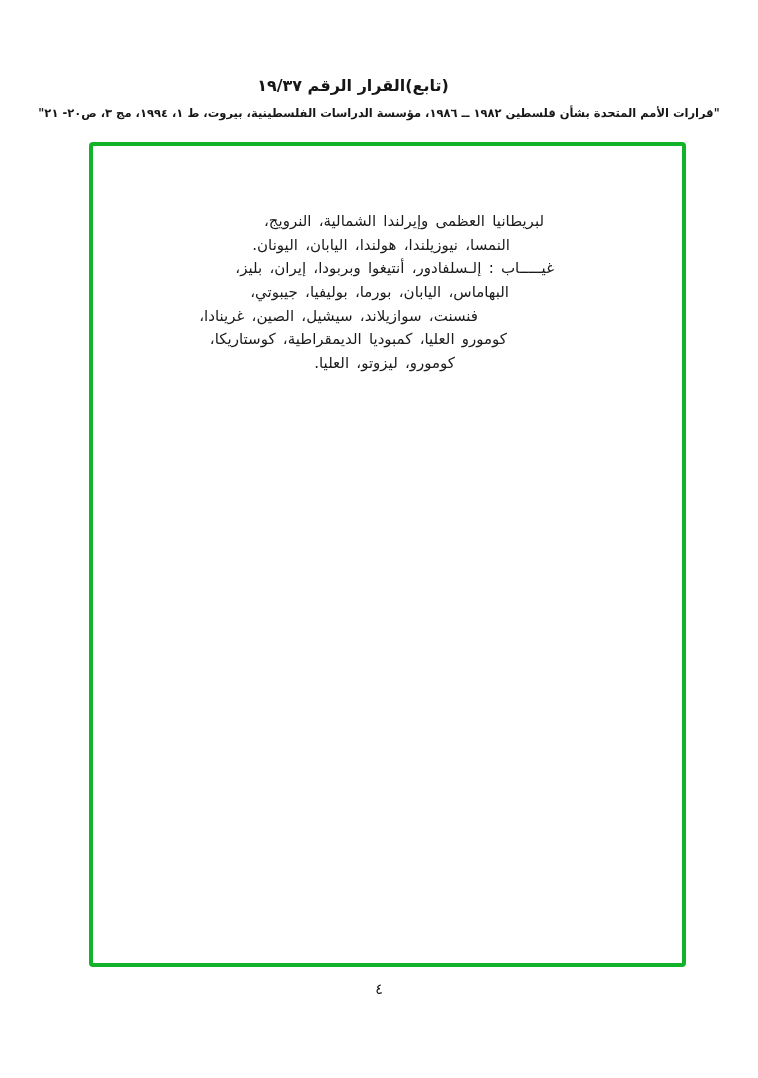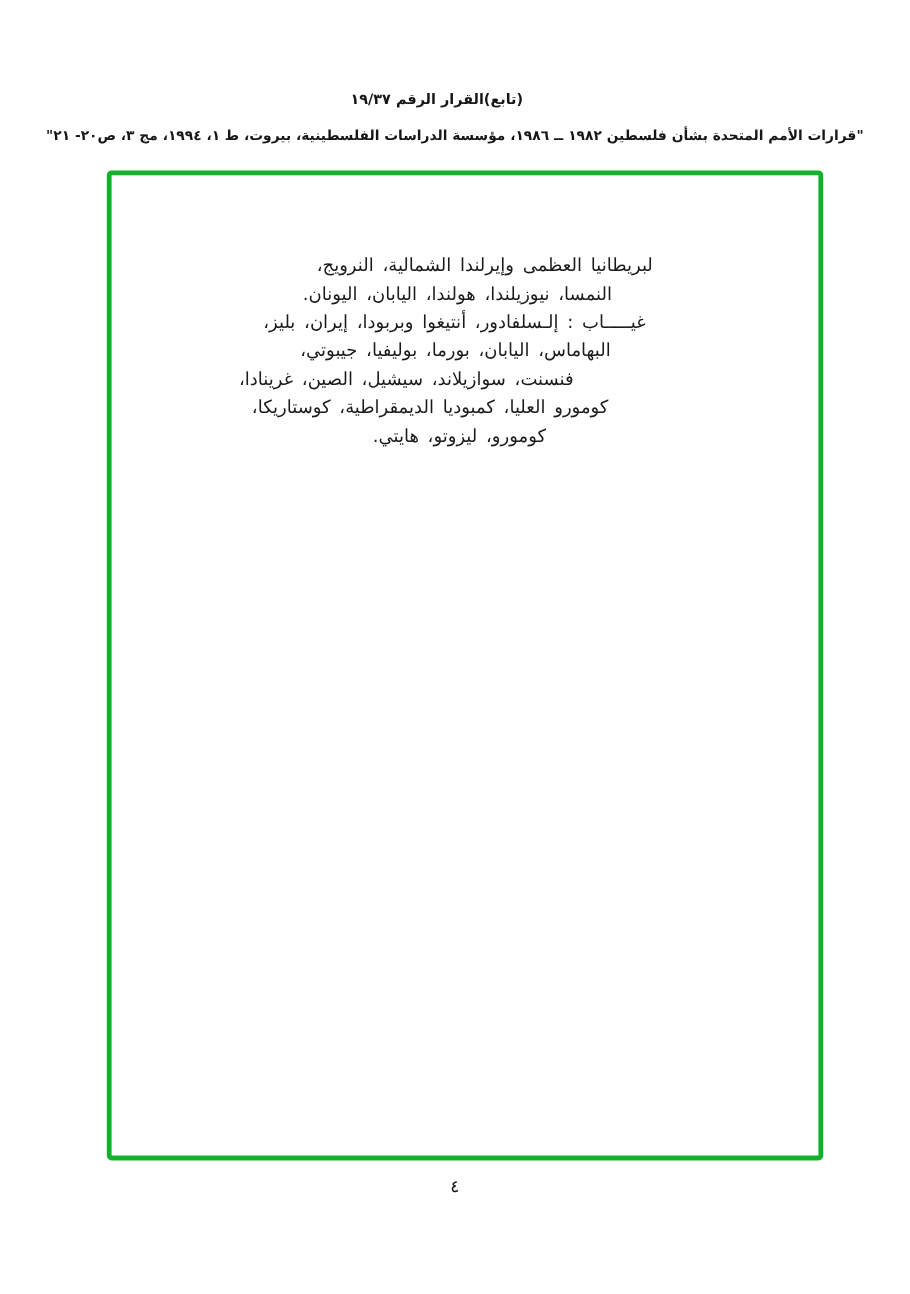--- a/index.html
+++ b/index.html
@@ -8,25 +8,25 @@
     width: 758px;
     height: 1078px;
     background: #ffffff;
     font-family: "DejaVu Sans", sans-serif;
     color: #161616;
     overflow: hidden;
   }
   .title {
     position: absolute;
     top: 76px;
-    left: 16px;
+    left: 5px;
     width: 696px;
     text-align: center;
     direction: rtl;
-    font-size: 12px;
+    font-size: 16px;
     font-weight: bold;
     letter-spacing: 0.5px;
   }
   .citation {
     position: absolute;
     top: 106px;
     left: 0;
     width: 758px;
     text-align: center;
     direction: rtl;
@@ -74,23 +74,23 @@
 <div class="page">
 
   <div class="title">(تابع)القرار الرقم ١٩/٣٧</div>
 
   <div class="citation">"قرارات الأمم المتحدة بشأن فلسطين ١٩٨٢ ــ ١٩٨٦، مؤسسة الدراسات الفلسطينية، بيروت، ط ١، ١٩٩٤، مج ٣، ص٢٠- ٢١"</div>
 
   <div class="frame" style="border-color: rgb(18, 178, 43);">
     <div class="textblock">
       <div class="tl" style="margin-right:10px">لبريطانيا العظمى وإيرلندا الشمالية، النرويج،</div>
       <div class="tl" style="margin-right:44px">النمسا، نيوزيلندا، هولندا، اليابان، اليونان.</div>
-      <div class="tl" style="margin-right:16px">غيـــــاب : إلـسلفادور، أنتيغوا وبربودا، إيران، بليز،</div>
+      <div class="tl" style="margin-right:0px">غيـــــاب : إلـسلفادور، أنتيغوا وبربودا، إيران، بليز،</div>
       <div class="tl" style="margin-right:45px">البهاماس، اليابان، بورما، بوليفيا، جيبوتي،</div>
       <div class="tl" style="margin-right:76px">فنسنت، سوازيلاند، سيشيل، الصين، غرينادا،</div>
       <div class="tl" style="margin-right:47px">كومورو العليا، كمبوديا الديمقراطية، كوستاريكا،</div>
-      <div class="tl" style="margin-right:99px">كومورو، ليزوتو، هايتي.</div>
+      <div class="tl" style="margin-right:99px">كومورو، ليزوتو، العليا.</div>
     </div>
   </div>
 
   <div class="pagenum">٤</div>
 
 </div>
 
 </body></html>

